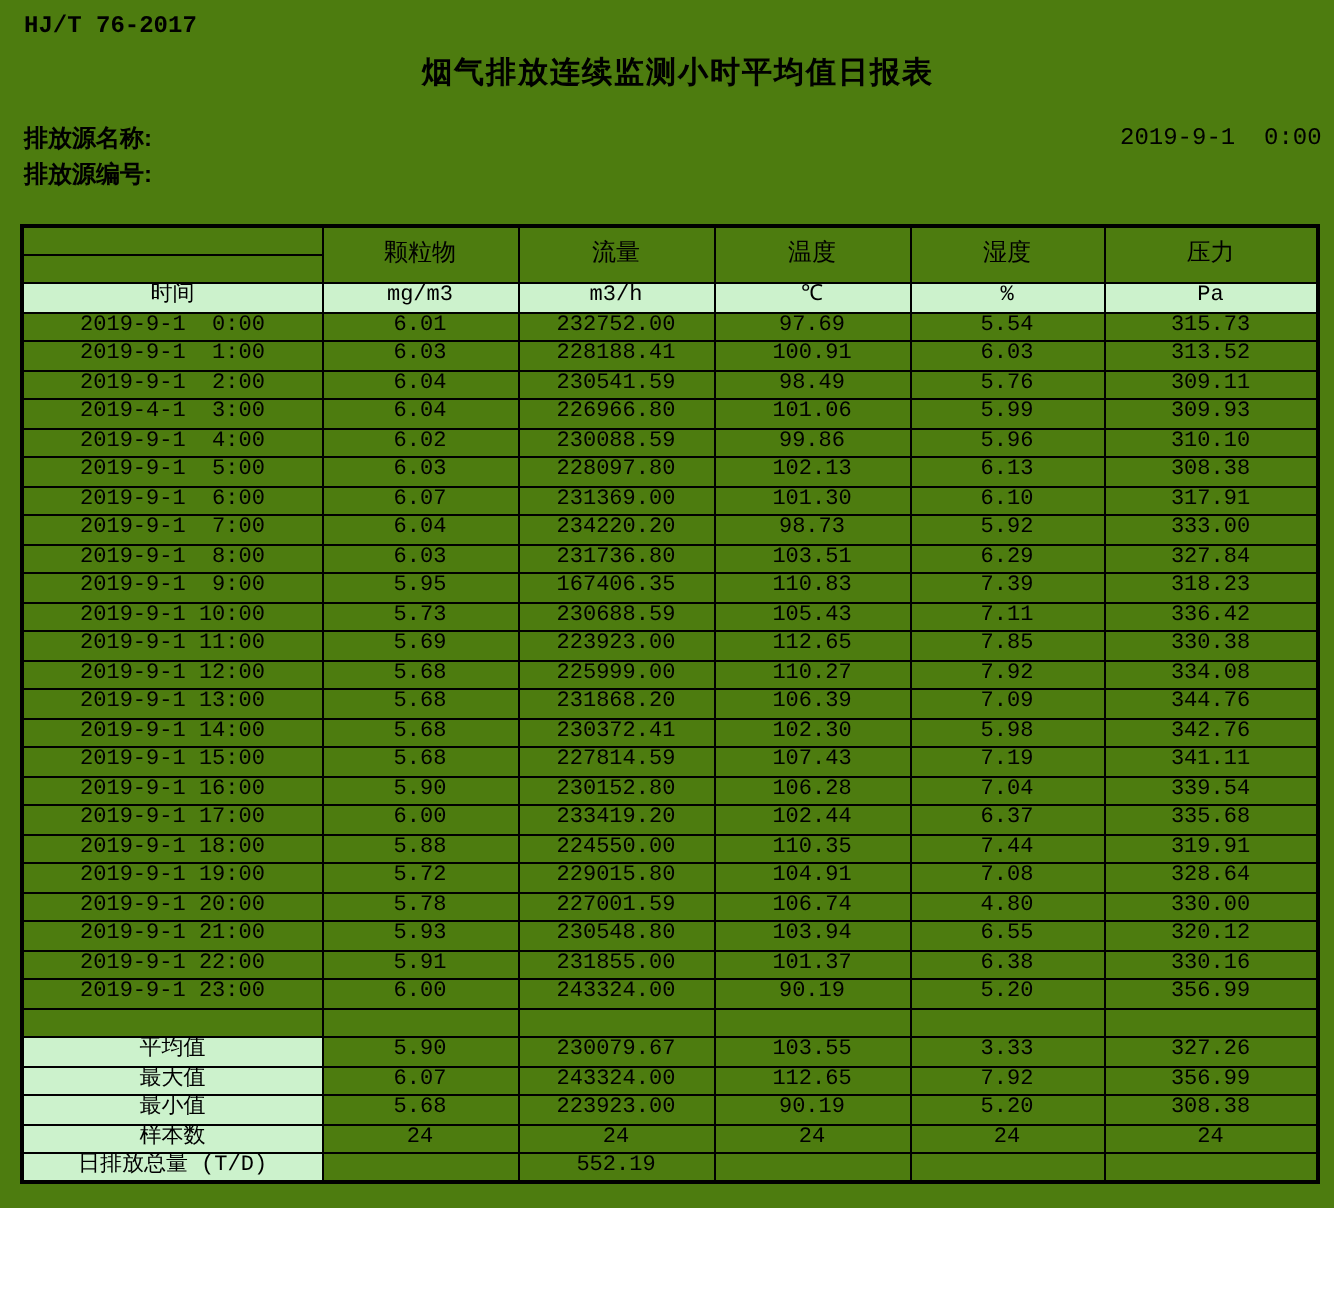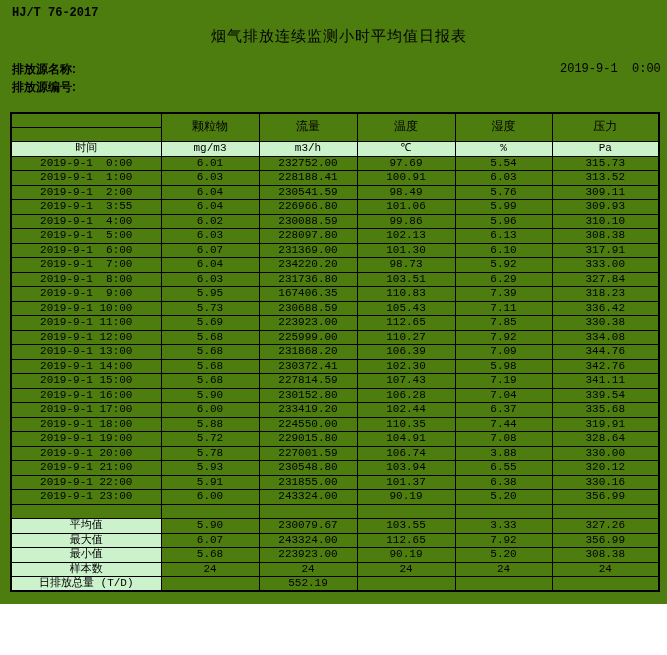--- a/index.html
+++ b/index.html
@@ -14,21 +14,21 @@
     font-family: "Liberation Sans", sans-serif;
     overflow: hidden;
   }
   .std-no {
     position: absolute; left: 12px; top: 6px;
     font-size: 12px; font-weight: bold;
     font-family: "Liberation Mono", "DejaVu Sans Mono", monospace;
   }
   .title {
     position: absolute; left: 0; right: 0; top: 27px;
-    text-align: center; font-size: 15px; font-weight: normal;
+    text-align: center; font-size: 15px; font-weight: bold;
     letter-spacing: 1px;
     margin-left: 11px;
   }
   .meta-label1 { position: absolute; left: 12px; top: 61px; font-size: 12px; font-weight: bold; }
   .meta-label2 { position: absolute; left: 12px; top: 79px; font-size: 12px; font-weight: bold; }
   .meta-date {
     position: absolute; left: 560px; top: 62px; font-size: 12px;
     font-family: "Liberation Mono", "DejaVu Sans Mono", monospace;
     white-space: pre;
   }
@@ -135,21 +135,21 @@
         </tr>
         <tr>
           <td>2019-9-1  2:00</td>
           <td>6.04</td>
           <td>230541.59</td>
           <td>98.49</td>
           <td>5.76</td>
           <td>309.11</td>
         </tr>
         <tr>
-          <td>2019-9-1  3:55</td>
+          <td>2019-4-1  3:00</td>
           <td>6.04</td>
           <td>226966.80</td>
           <td>101.06</td>
           <td>5.99</td>
           <td>309.93</td>
         </tr>
         <tr>
           <td>2019-9-1  4:00</td>
           <td>6.02</td>
           <td>230088.59</td>
@@ -275,21 +275,21 @@
           <td>229015.80</td>
           <td>104.91</td>
           <td>7.08</td>
           <td>328.64</td>
         </tr>
         <tr>
           <td>2019-9-1 20:00</td>
           <td>5.78</td>
           <td>227001.59</td>
           <td>106.74</td>
-          <td>3.88</td>
+          <td>4.80</td>
           <td>330.00</td>
         </tr>
         <tr>
           <td>2019-9-1 21:00</td>
           <td>5.93</td>
           <td>230548.80</td>
           <td>103.94</td>
           <td>6.55</td>
           <td>320.12</td>
         </tr>

